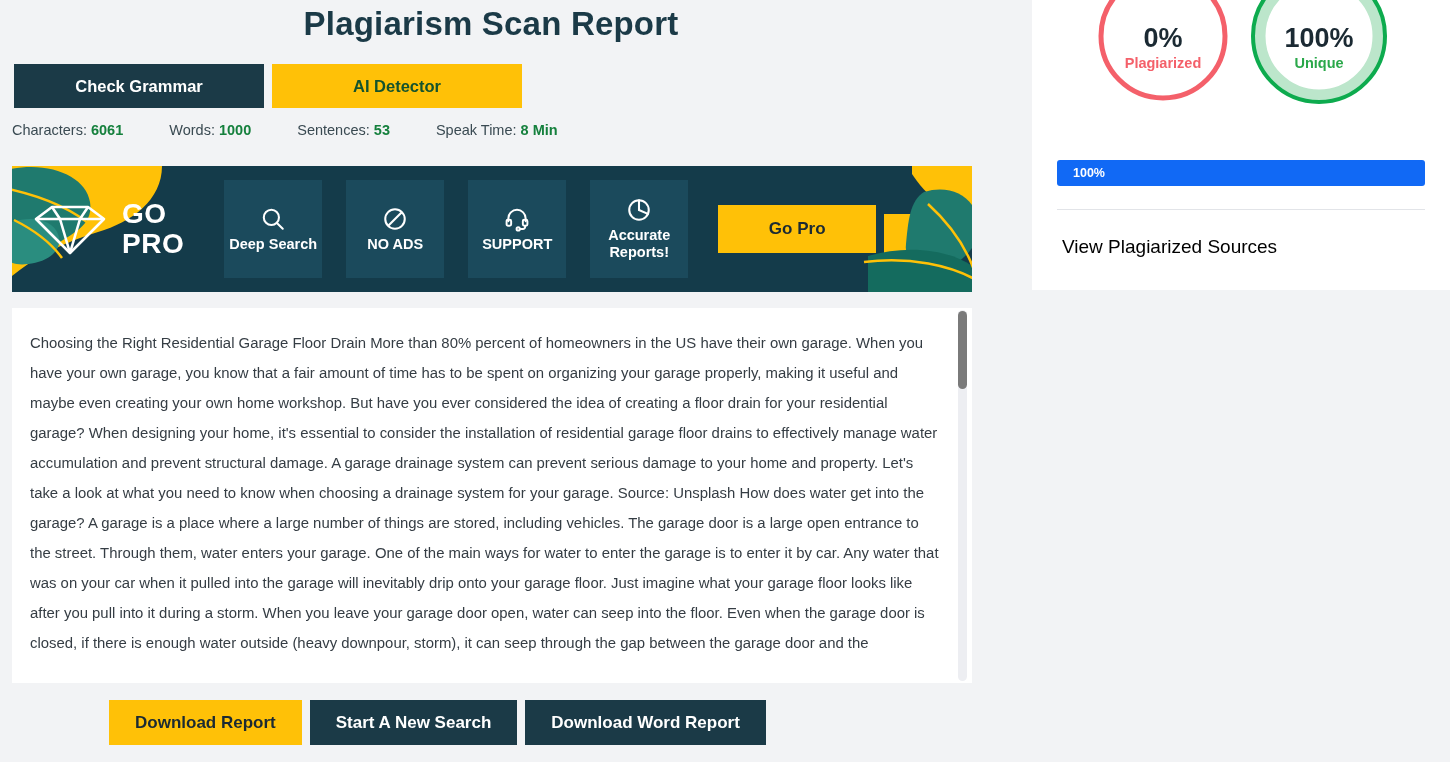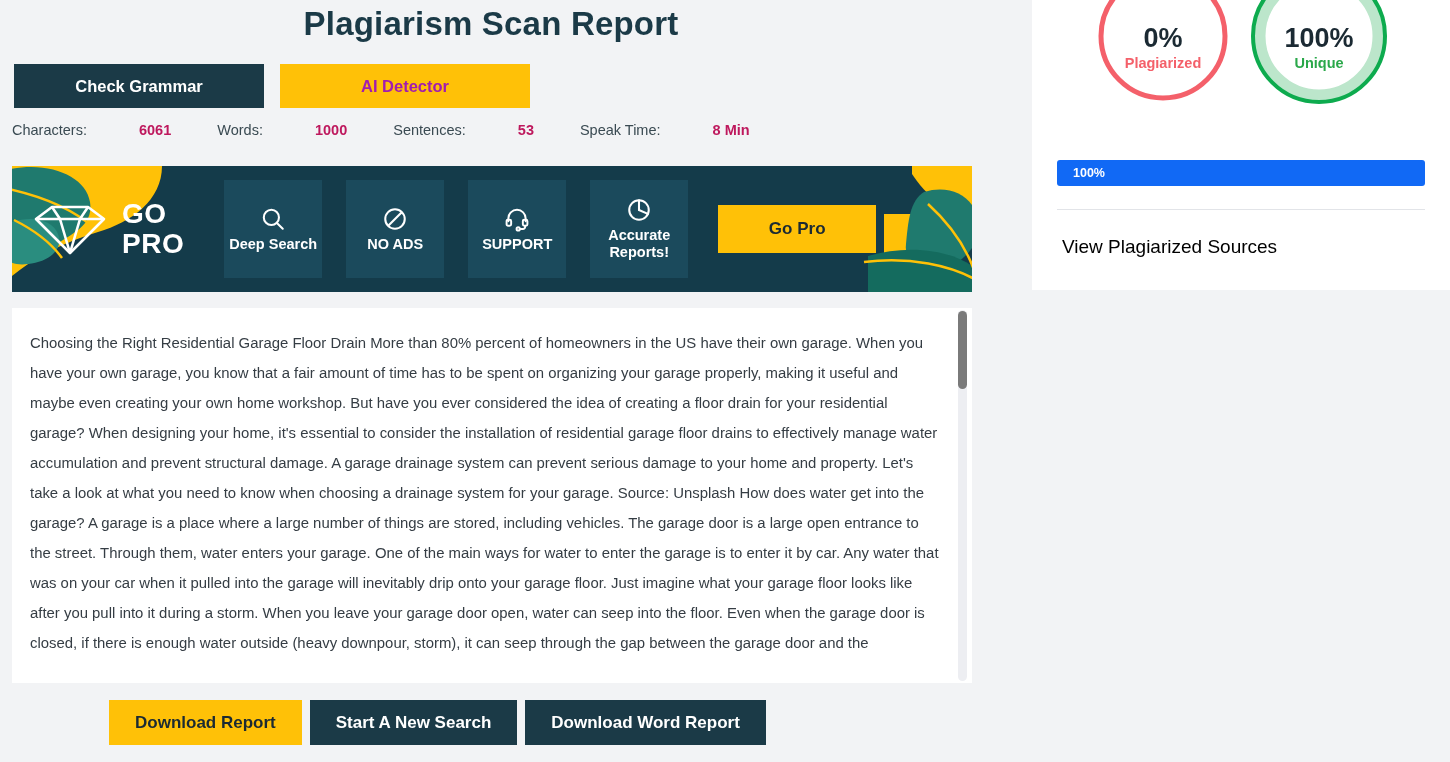--- a/index.html
+++ b/index.html
@@ -28,49 +28,49 @@
     font-weight: bold;
     color: #1b3a47;
     letter-spacing: .2px;
     line-height: 44px;
   }
 
   .action-tabs {
     position: absolute;
     left: 14px; top: 64px;
     display: flex;
-    gap: 16px;
+    gap: 8px;
   }
   .action-tab {
     width: 250px; height: 44px;
     display: flex; align-items: center; justify-content: center;
     font-size: 16.5px; font-weight: bold;
     color: #ffffff;
     background: #1b3a47;
     border: none;
     cursor: pointer;
     font-family: "Liberation Sans", sans-serif;
   }
   .action-tab.accent {
     background: #ffc107;
-    color: #a21caf;
+    color: #14532d;
     font-weight: bold;
   }
 
   .stats-row {
     position: absolute;
     left: 12px; top: 122px;
     display: flex;
     align-items: center;
     font-size: 14.5px;
     color: #2c3e47;
   }
   .stat { margin-right: 46px; white-space: nowrap; }
   .stat .k { color: #3a4a52; }
-  .stat .v { font-weight: bold; color: #be185d; margin-left: 48px; }
+  .stat .v { font-weight: bold; color: #15803d; }
 
   
   .gopro {
     position: absolute;
     left: 12px; top: 166px;
     width: 960px; height: 126px;
     background: #143b4a;
     overflow: hidden;
   }
   .gopro-deco { position: absolute; inset: 0; pointer-events: none; }

